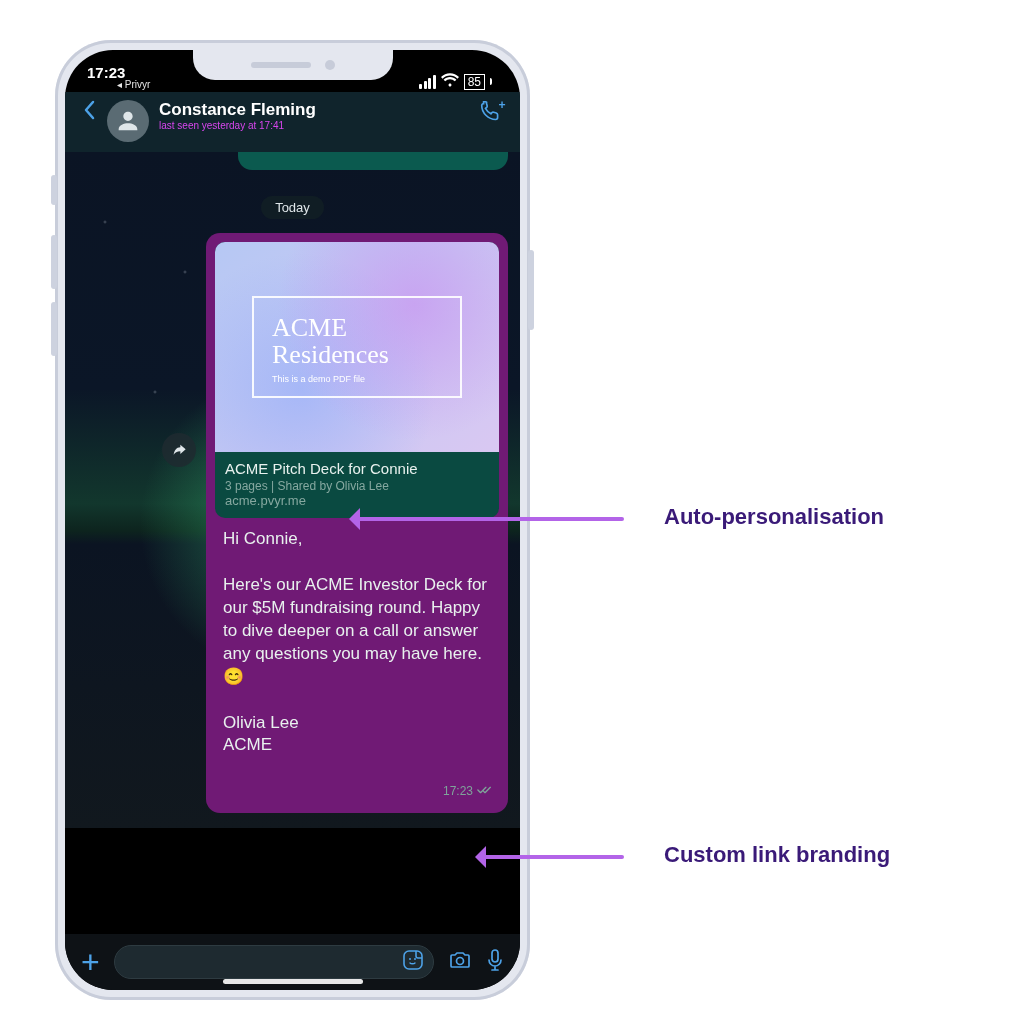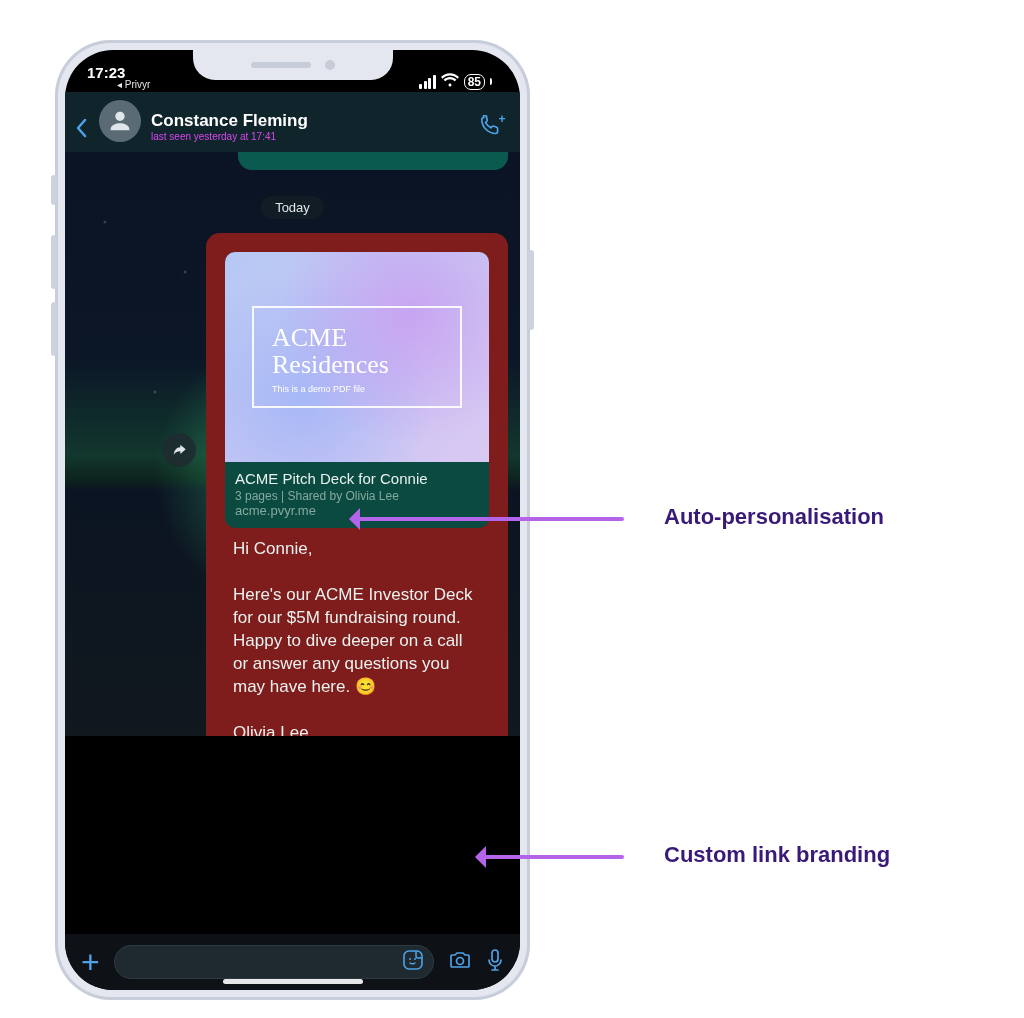--- a/index.html
+++ b/index.html
@@ -43,46 +43,46 @@
   }
   .speaker { width:60px; height:6px; border-radius:4px; background:#c7ccd9; }
   .cam { width:10px; height:10px; border-radius:50%; background:#c7ccd9; }
   .status-bar {
     height:42px; display:flex; justify-content:space-between; align-items:flex-end;
     padding: 0 28px 2px 22px; color:#fff; font-size:15px; font-weight:600;
   }
   .status-left { display:flex; flex-direction:column; line-height:1; }
   .status-back { font-size:10px; font-weight:400; opacity:.9;margin-left:30px; }
   .status-right { display:flex; align-items:center; gap:5px; }
-  .battery-box { display:inline-flex; align-items:center; border:1.5px solid #fff; border-radius:7px; padding:0 3px; font-size:12px; font-weight:700; line-height:14px; height:16px; }
+  .battery-box { display:inline-flex; align-items:center; border:1.5px solid #fff; border-radius:0; padding:0 3px; font-size:12px; font-weight:400; line-height:14px; height:16px; }
   .battery-nub { width:2px; height:7px; background:#fff; border-radius:0 2px 2px 0; }
   .signal-bars { display:inline-flex; align-items:flex-end; gap:1.5px; }
   .signal-bars span { width:3px; background:#fff; border-radius:1px; }
   .signal-bars span:nth-child(1){height:5px}
   .signal-bars span:nth-child(2){height:8px}
   .signal-bars span:nth-child(3){height:11px}
   .signal-bars span:nth-child(4){height:14px}
   .chat-header {
-    display:flex; align-items:flex-end; gap:10px;
-    padding:8px 14px 10px 8px;
+    display:flex; align-items:flex-start; gap:10px;
+    padding:8px 14px 10px 16px;
     background:#10242c;
   }
   .back-chevron svg { width:16px; height:20px; }
   .avatar {
     width:42px; height:42px; border-radius:50%;
     background:#5a6b73; display:flex; align-items:center; justify-content:center;
   }
   .avatar svg { width:28px; height:28px; fill:#dfe6e9; }
   .contact-name { font-size:17px; font-weight:700; color:#fff; }
   .last-seen { font-size:10px; color:#d946ef; }
   .call-icon { margin-left:auto; }
   .call-icon svg { width:28px; height:24px; }
   .chat-body {
     position:relative;
-    height: 584px;
+    height: 676px;
     padding: 10px 12px 0;
     overflow:hidden;
   }
   .aurora-bg {
     position:absolute; inset:0;
     background:
       radial-gradient(circle at 50% 55%, rgba(68,230,140,0.45) 0%, transparent 35%),
       linear-gradient(#0b1424 0%, #0b1627 35%, #12372d 52%, #0d241e 56%, #0b1422 58%, #11181e 100%);
   }
   .aurora-bg::after{
@@ -101,22 +101,22 @@
     width:270px; height:18px;
     background:#0b5a4f; border-radius:0 0 14px 14px;
   }
   .date-pill {
     position:relative; margin:34px auto 14px; width:fit-content;
     background:rgba(18,30,36,0.85); color:#dfe6e9;
     font-size:13px; padding:4px 14px; border-radius:12px;
   }
   .bubble {
     position:relative; margin-left:auto;
-    background:#7f1d1d; border-radius:14px;
-    width:302px; padding:19px;
+    background:#701a75; border-radius:14px;
+    width:302px; padding:9px;
   }
   .forward-circle {
     position:absolute; left:-44px; top:200px;
     width:34px; height:34px; border-radius:50%;
     background:rgba(30,42,48,0.85);
     display:flex; align-items:center; justify-content:center;
   }
   .forward-circle svg { width:16px; height:16px; fill:#dfe6e9; }
   .preview-card { background:#0a4a41; border-radius:10px; overflow:hidden; }
   .preview-image {

